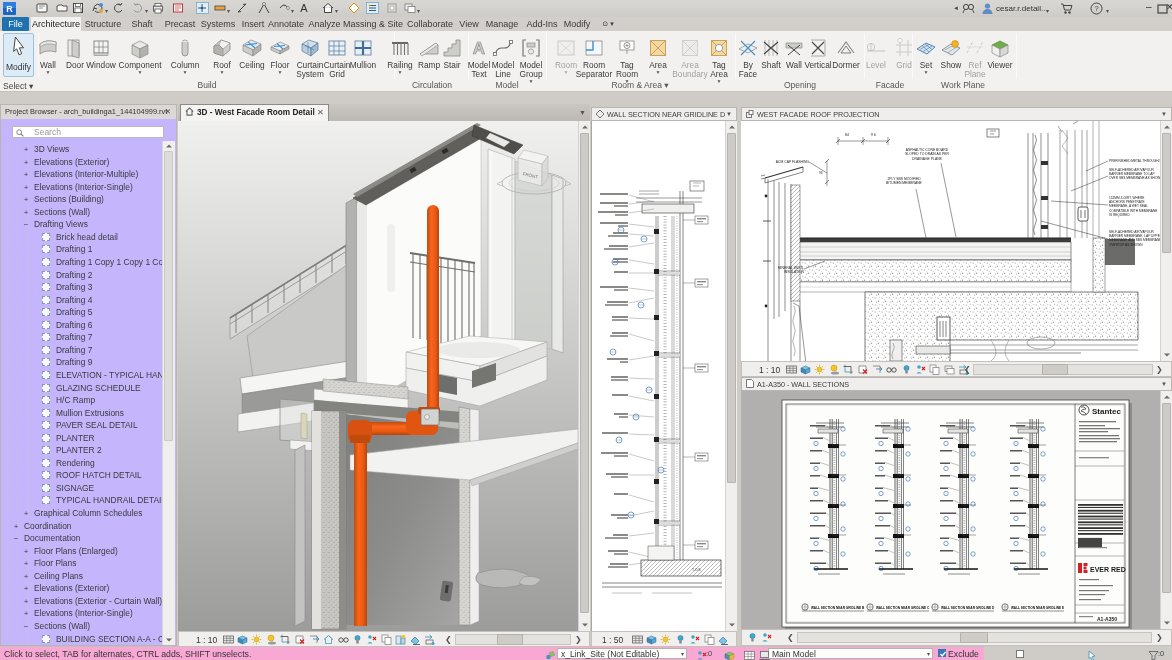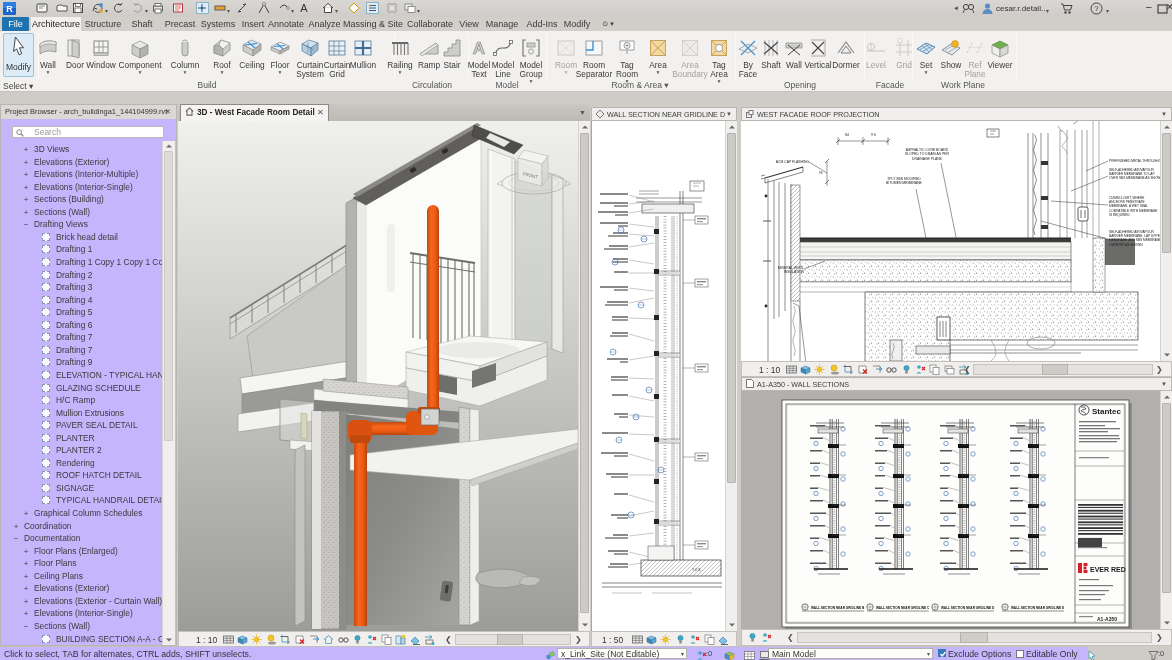--- a/index.html
+++ b/index.html
@@ -33,21 +33,21 @@
 
 #browser{position:absolute;left:0;top:104px;width:177px;height:542px;background:#c4b5fd;border:1px solid #b9b6b2}
 #bhead{position:absolute;left:0;top:0;width:175px;height:14px;background:#dbd8d5;font-size:7.4px;color:#333;line-height:14px;padding-left:4px;white-space:nowrap;overflow:hidden;padding-right:14px}
 #bsearch{position:absolute;left:11px;top:21px;width:152px;height:12px;border:1px solid #bcb9b5;background:#fff;font-size:8.5px;color:#999;line-height:11px}
 #btree{position:absolute;left:0;top:40px;width:163px;height:502px;overflow:hidden;font-size:8.4px;color:#3b3b3b;white-space:nowrap}
 .pm{position:absolute;top:1px;font-size:8px;color:#444;width:8px;text-align:center;line-height:9px}
 .dicon{position:absolute;top:0px;width:8px;height:8px;border:1px dashed #8898ae;background:#f6f8fa}
 .tlabel{position:absolute;top:0;white-space:nowrap}
 #bvscroll{position:absolute;right:1px;top:36px;width:13px;height:504px;background:#f0efed;border-left:1px solid #d8d5d2}
 
-#statusbar{position:absolute;left:0;top:646px;width:1088px;height:14px;background:#c4b5fd;border-top:1px solid #c4c1bd;font-size:8.7px;color:#333}
+#statusbar{position:absolute;left:0;top:646px;width:984px;height:14px;background:#f9a8d4;border-top:1px solid #c4c1bd;font-size:8.7px;color:#333}
 .combo{position:absolute;background:#fdfdfc;border:1px solid #b5b2ae;font-size:8.5px;color:#333;height:11px;line-height:10px;padding:0 3px}
 .cbx{display:inline-block;width:8px;height:8px;border:1px solid #777;background:#fff;vertical-align:-1px;margin-right:2px}
 .cbxc{background:#3579b8;border-color:#3579b8;position:relative}
 
 #tabbar3d{position:absolute;left:178px;top:104px;width:412px;height:17px;background:linear-gradient(#cac7c3,#bcb9b5)}
 #tab3d{position:absolute;left:2px;top:0;height:17px;background:#f5f4f2;border:1px solid #8d8a86;border-bottom:none;font-size:8.2px;font-weight:bold;color:#222;line-height:16px;padding:0 4px}
 #view3d{position:absolute;left:178px;top:121px;width:400px;height:510px;overflow:hidden}
 #v3dscroll{left:578px;top:121px;height:510px}
 #vbar3d{left:178px;top:631px;width:412px}
 #midhead{left:591px;top:107px;width:146px}

